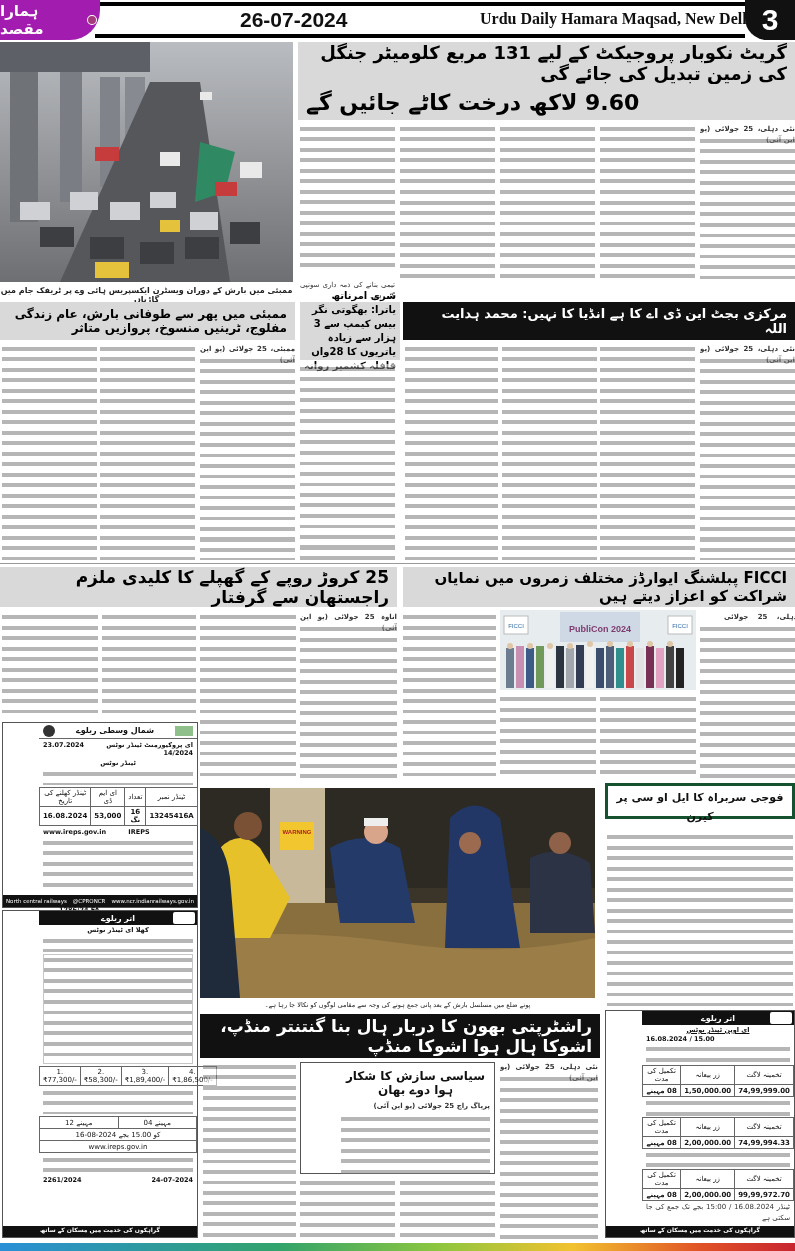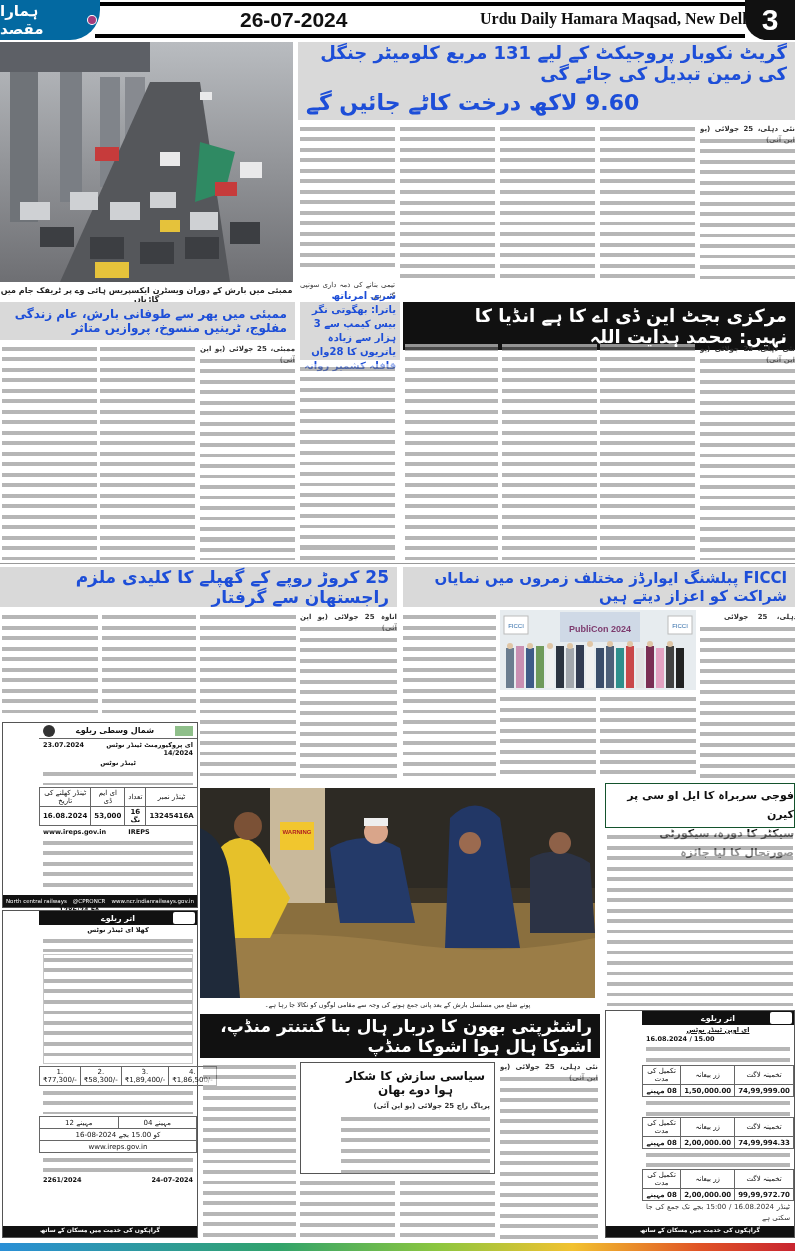--- a/index.html
+++ b/index.html
@@ -2,27 +2,27 @@
 <html><head>
 <meta charset="utf-8">
 <style>
   * { box-sizing: border-box; margin: 0; padding: 0; }
   body { width: 795px; height: 1251px; background: #fff; font-family: "DejaVu Sans", sans-serif; color: #111; overflow: hidden; position: relative; }
   .abs { position: absolute; }
   .rtl { direction: rtl; text-align: right; }
   
   .mast { left:0; top:0; width:795px; height:40px; background:#fff; }
   .mast-bar { left:95px; top:2px; width:650px; height:36px; border-top:4px solid #000; border-bottom:4px solid #000; }
-  .logo { left:0; top:0; width:100px; height:40px; background:#0369a1; color:#fff; font-size:15px; font-weight:bold; display:flex; align-items:center; justify-content:center; border-radius:0 0 30px 0; }
+  .logo { left:0; top:0; width:100px; height:40px; background:#a21caf; color:#fff; font-size:15px; font-weight:bold; display:flex; align-items:center; justify-content:center; border-radius:0 0 30px 0; }
   .logo-dot { width:10px; height:10px; border-radius:50%; background:#a33b7c; margin:0 3px; border:1px solid #fff; }
   .date { left:240px; top:8px; font-family:"Liberation Sans", sans-serif; font-weight:bold; font-size:21px; letter-spacing:0; }
   .paper-name { left:480px; top:10px; font-family:"Liberation Serif", serif; font-weight:bold; font-size:16px; }
   .page-no { left:745px; top:0; width:50px; height:40px; background:#111; color:#fff; font-family:"Liberation Sans", sans-serif; font-weight:bold; font-size:30px; display:flex; align-items:center; justify-content:center; border-radius:0 0 0 22px; }
   
-  .hl { background:#d9d9d9; display:flex; align-items:center; justify-content:flex-end; padding:0 8px; font-weight:bold; color:#1d4ed8; }
+  .hl { background:#d9d9d9; display:flex; align-items:center; justify-content:flex-end; padding:0 8px; font-weight:bold; color:#000000; }
   .hl.dark { background:#111; color:#fff; }
   .col-text { font-size:7px; line-height:10.5px; color:#333; overflow:hidden; text-align:justify; }
   .lines { background: repeating-linear-gradient(to bottom, #fff 0, #fff 3px, #7a7a7a 3px, #7a7a7a 7px, #fff 7px, #fff 10.5px); opacity:.55; }
   .photo { overflow:hidden; }
   .caption { font-size:8px; font-weight:bold; text-align:center; color:#222; }
   .rule-h { height:1px; background:#999; }
   .box { border:1px solid #555;padding-left:36px; }
   .ad-head { background:#111; color:#fff; font-size:8px; font-weight:bold; text-align:center; }
   table.ad { border-collapse:collapse; width:100%; font-size:7px; }
   table.ad td { border:1px solid #666; padding:1px 3px; text-align:center; height:12px; }
@@ -110,21 +110,21 @@
 <div class="abs lines" style="left:200px;top:356px;width:95px;height:204px;"></div>
 <div class="abs lines" style="left:100px;top:344px;width:95px;height:216px;"></div>
 <div class="abs lines" style="left:2px;top:344px;width:95px;height:216px;"></div>
 
 <div class="abs hl rtl" style="left:300px;top:302px;width:100px;height:58px;font-size:10px;line-height:14px;padding:2px 4px;text-align:right;">
   <span>شری امرناتھ یاترا: بھگوتی نگر بیس کیمپ سے 3 ہزار سے زیادہ یاتریوں کا 28واں قافلہ کشمیر روانہ</span>
 </div>
 <div class="abs lines" style="left:300px;top:364px;width:95px;height:196px;"></div>
 <div class="abs lines" style="left:200px;top:364px;width:0;height:0;"></div>
 
-<div class="abs hl dark rtl" style="left:403px;top:302px;width:392px;height:48px;font-size:18px;padding-left:18px;">
+<div class="abs hl dark rtl" style="left:403px;top:302px;width:392px;height:38px;font-size:13px;padding-left:18px;">
   <span>مرکزی بجٹ این ڈی اے کا ہے انڈیا کا نہیں: محمد ہدایت اللہ</span>
 </div>
 <div class="abs col-text rtl" style="left:700px;top:344px;width:95px;font-weight:bold;">نئی دہلی، 25 جولائی (یو این آئی)</div>
 <div class="abs lines" style="left:700px;top:356px;width:95px;height:204px;"></div>
 <div class="abs lines" style="left:600px;top:344px;width:95px;height:216px;"></div>
 <div class="abs lines" style="left:502px;top:344px;width:95px;height:216px;"></div>
 <div class="abs lines" style="left:405px;top:344px;width:93px;height:216px;"></div>
 
 <div class="abs rule-h" style="left:0;top:563px;width:795px;"></div>
 
@@ -290,23 +290,22 @@
     <rect x="164" y="30" width="24" height="8" fill="#eee"></rect>
     <path d="M250 30 Q275 5 300 30 L320 160 L245 160Z" fill="#223766"></path>
     <path d="M330 70 Q360 55 390 75 L395 145 L330 145Z" fill="#2c3345"></path>
     <circle cx="360" cy="55" r="11" fill="#8e6148"></circle>
     <circle cx="270" cy="55" r="11" fill="#9b6a4f"></circle>
     <path d="M0 40 Q25 50 30 90 L40 210 L0 210Z" fill="#1f2a3a"></path>
   </svg>
 </div>
 <div class="abs caption rtl" style="left:200px;top:1001px;width:395px;font-size:6.5px;font-weight:normal;">پونے ضلع میں مسلسل بارش کے بعد پانی جمع ہونے کی وجہ سے مقامی لوگوں کو نکالا جا رہا ہے۔</div>
 
-<div class="abs" style="left:605px;top:783px;width:190px;height:45px;border:1px solid #14532d;text-align:right;font-size:11px;font-weight:bold;line-height:19px;padding-top:2px;">
+<div class="abs" style="left:605px;top:783px;width:190px;height:36px;border:3px solid #14532d;text-align:center;font-size:11px;font-weight:bold;line-height:19px;padding-top:2px;">
   <div>فوجی سربراہ کا ایل او سی پر کیرن</div>
-  <div>سیکٹر کا دورہ، سیکورٹی صورتحال کا لیا جائزہ</div>
 </div>
 <div class="abs lines" style="left:607px;top:832px;width:186px;height:174px;"></div>
 
 <div class="abs hl dark rtl" style="left:200px;top:1014px;width:400px;height:44px;font-size:17px;">
   <span>راشٹرپتی بھون کا دربار ہال بنا گنتنتر منڈپ، اشوکا ہال ہوا اشوکا منڈپ</span>
 </div>
 <div class="abs col-text rtl" style="left:500px;top:1062px;width:98px;font-weight:bold;">نئی دہلی، 25 جولائی (یو این آئی)</div>
 <div class="abs lines" style="left:500px;top:1074px;width:98px;height:166px;"></div>
 <div class="abs box" style="left:300px;top:1062px;width:195px;height:112px;">
   <div style="text-align:center;font-size:12px;font-weight:bold;padding:6px 0 4px;">سیاسی سازش کا شکار ہوا دوے بھان</div>

